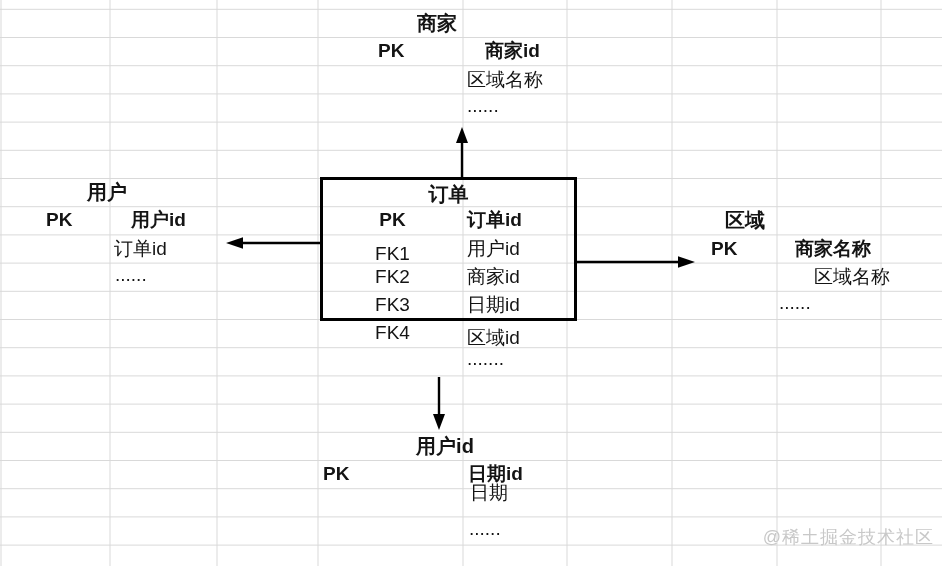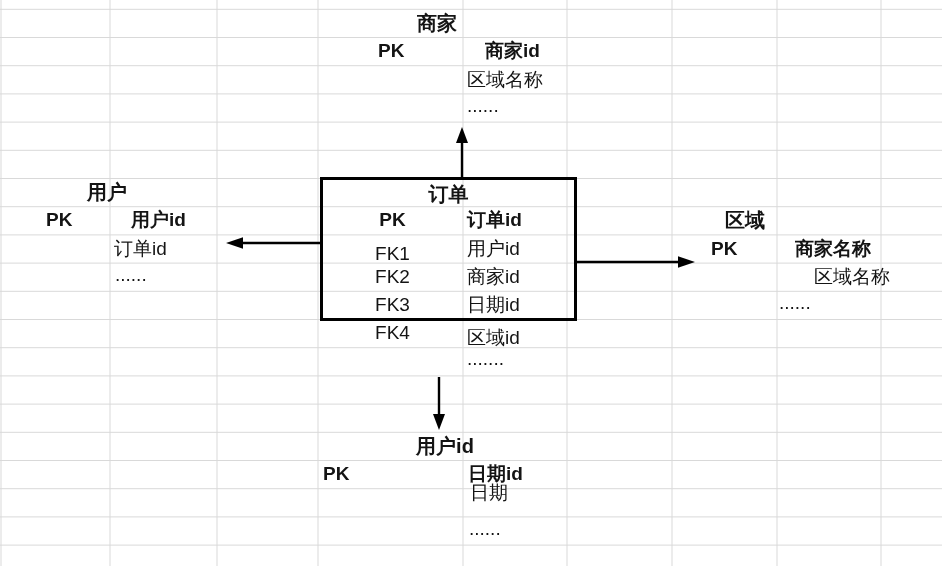--- a/index.html
+++ b/index.html
@@ -124,14 +124,15 @@
     <g>
       <line class="arrow-line" x1="577" y1="262" x2="680" y2="262" stroke="#000000" stroke-width="2.4"></line>
       <polygon class="arrow-head" points="695,262 678,256.2 678,267.8" fill="#000000"></polygon>
     </g>
     <g>
       <line class="arrow-line" x1="439" y1="377" x2="439" y2="415" stroke="#000000" stroke-width="2.4"></line>
       <polygon class="arrow-head" points="439,430 433,414 445,414" fill="#000000"></polygon>
     </g>
   </svg>
 
+  <div class="watermark" style="color: rgb(200, 200, 200);">@稀土掘金技术社区</div>
 
 </div>
 
 </body></html>

